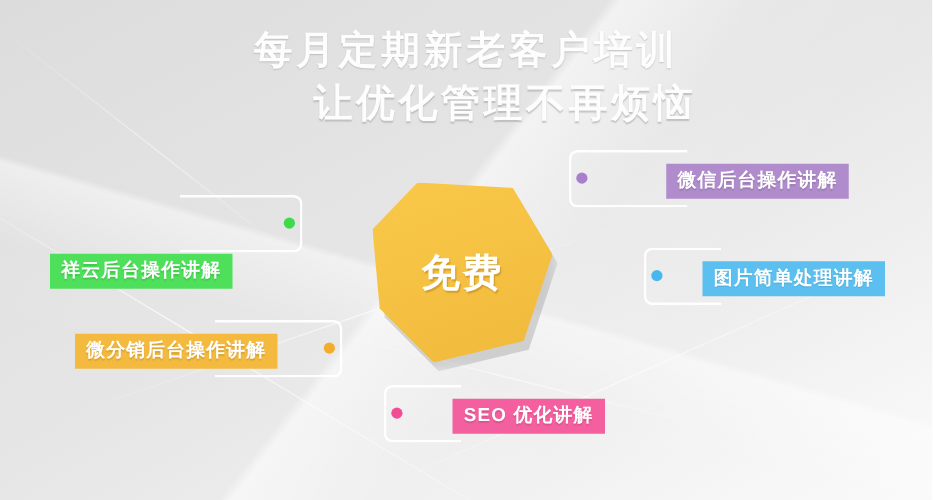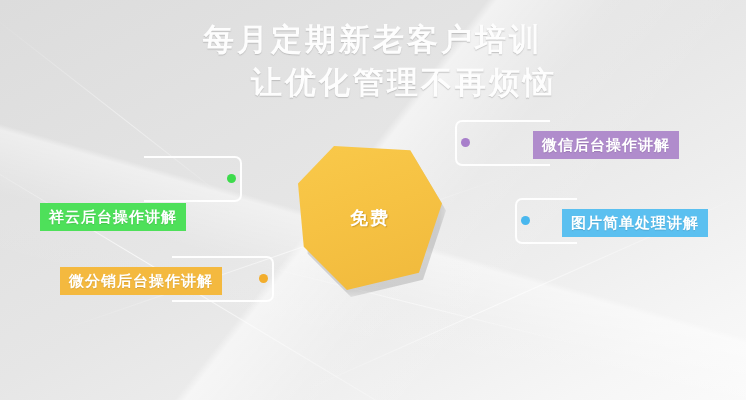--- a/index.html
+++ b/index.html
@@ -106,21 +106,21 @@
     left: 0; top: 0;
     width: 144px; height: 144px;
     background: linear-gradient(160deg, #f9c94a 0%, #f6c243 45%, #f0b93c 100%);
     clip-path: polygon(25% 0%, 78% 3%, 100% 40%, 84% 88%, 34% 100%, 4% 70%, 0% 26%);
     display: flex;
     flex-direction: column;
     align-items: center;
     justify-content: center;
   }
   .hex-line {
-    font-size: 18px;
+    font-size: 31px;
     line-height: 31px;
     font-weight: bold;
     color: #ffffff;
     letter-spacing: 2px;
     text-shadow: 1px 1px 1px rgba(180,130,20,0.55);
   }
 
   
   .node {
     position: absolute;
@@ -212,20 +212,25 @@
     <div class="dot" style="background:#49b7ee"></div>
     <div class="tag" style="background:#5bc0f0">图片简单处理讲解</div>
   </div>
 
   <div class="node" id="node-wechat">
     <div class="bracket open-right"></div>
     <div class="dot" style="background:#a87fcb"></div>
     <div class="tag" style="background:#b08ccc">微信后台操作讲解</div>
   </div>
 
+  <div class="node" id="node-seo">
+    <div class="bracket open-right"></div>
+    <div class="dot" style="background:#f24c95"></div>
+    <div class="tag" style="background:#f4609f">SEO 优化讲解</div>
+  </div>
 
   <div class="node" id="node-xiangyun">
     <div class="bracket open-left"></div>
     <div class="dot" style="background:#3ddb4c"></div>
     <div class="tag" style="background:#4ee05a">祥云后台操作讲解</div>
   </div>
 
   <div class="node" id="node-weifenxiao">
     <div class="bracket open-left"></div>
     <div class="dot" style="background:#f2ad2c"></div>

